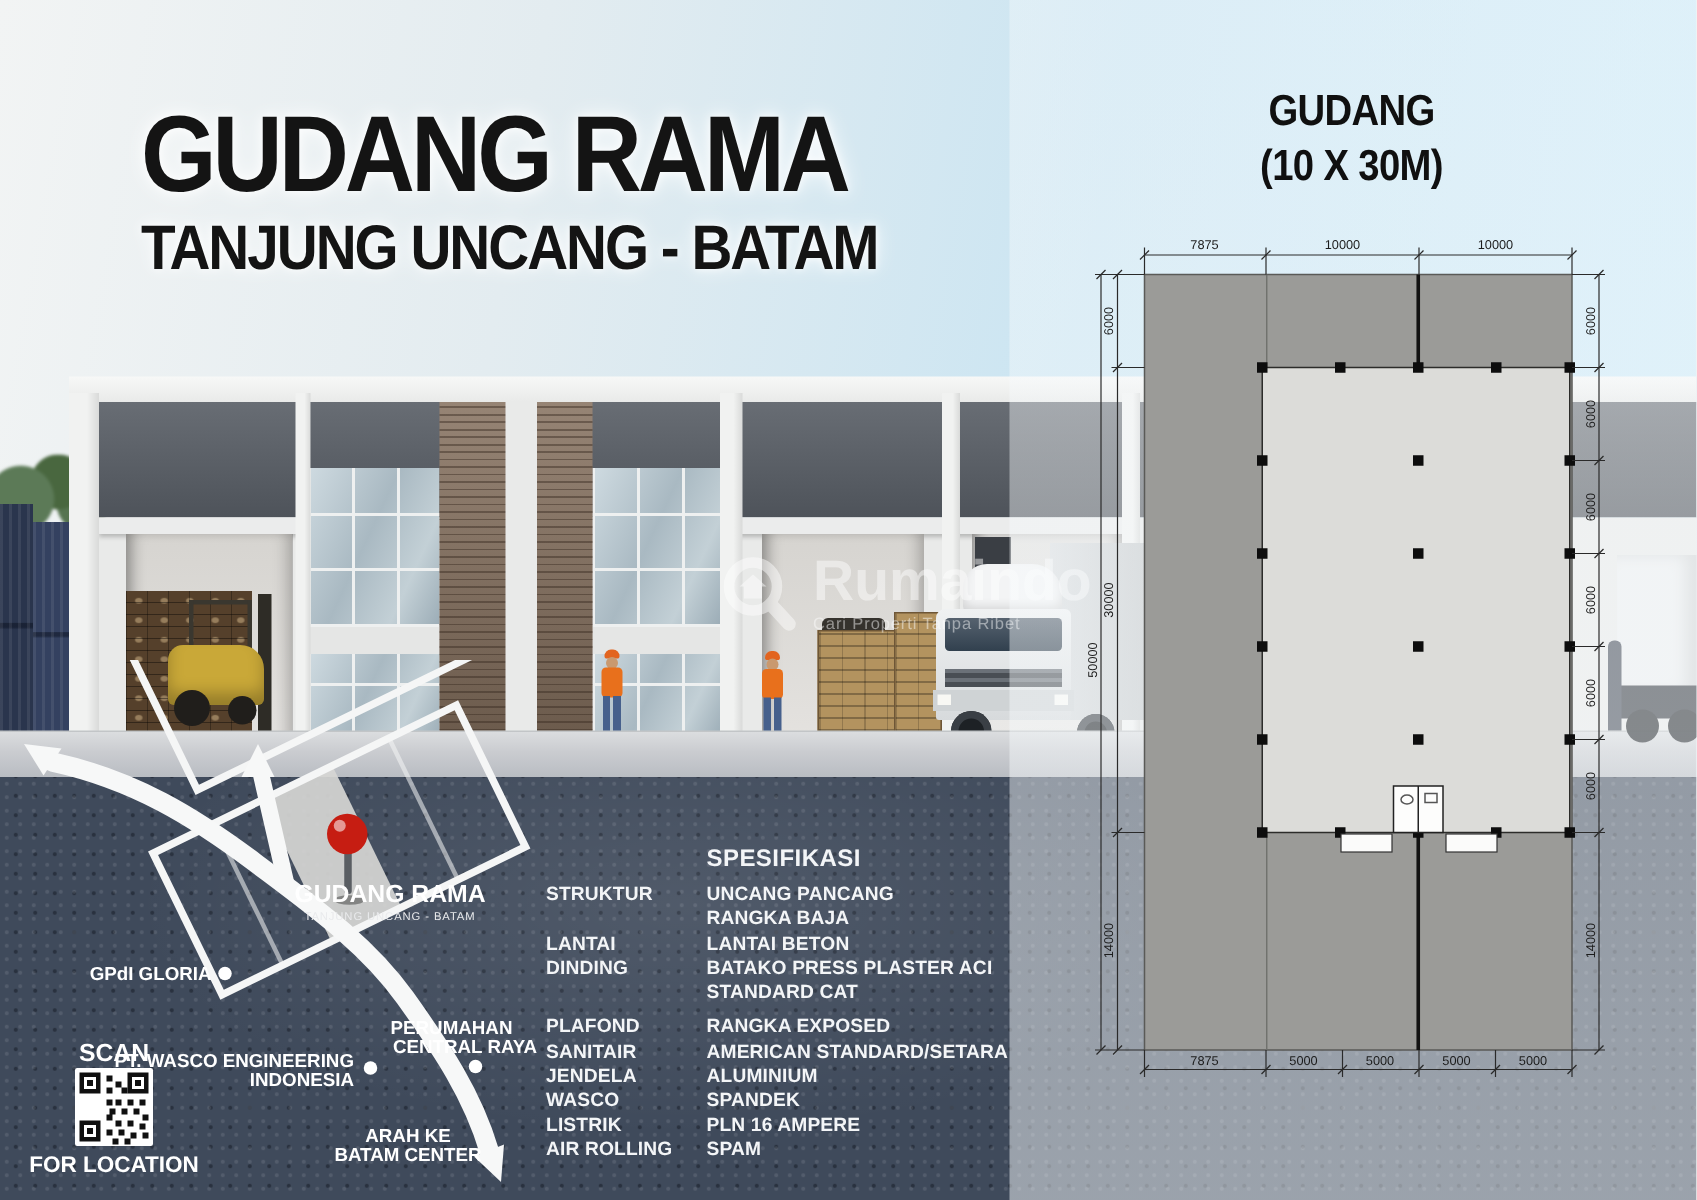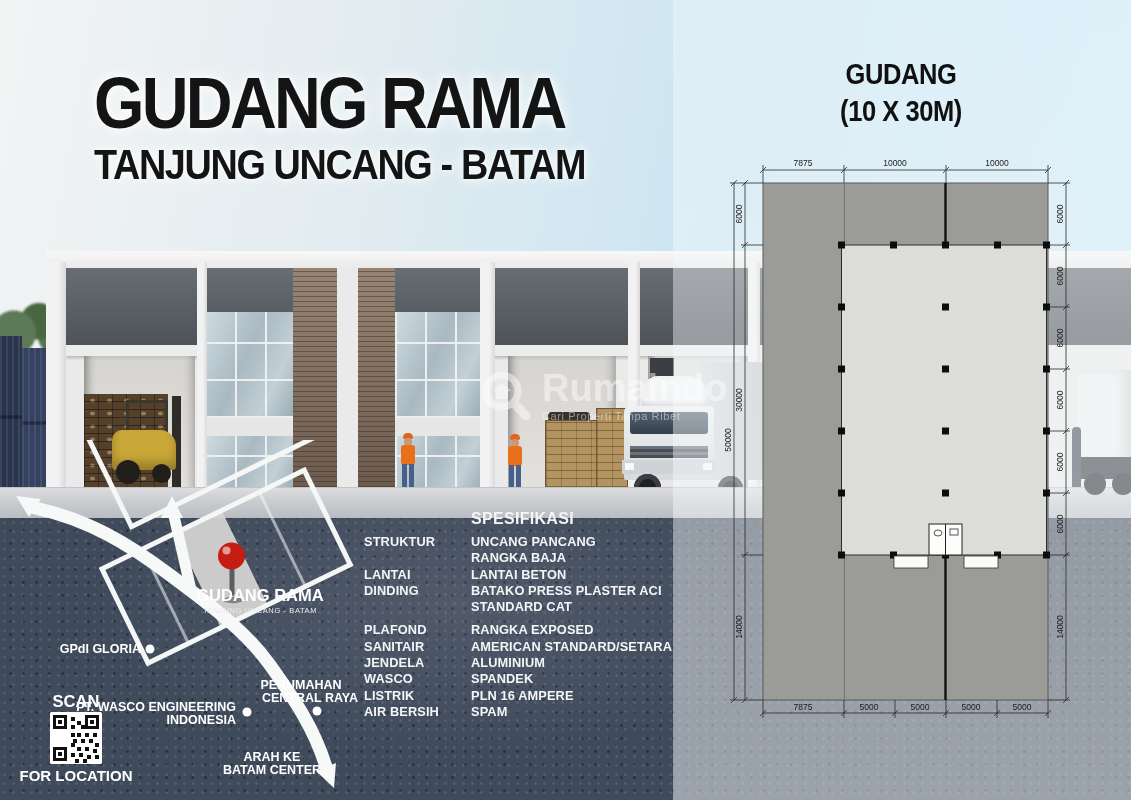--- a/index.html
+++ b/index.html
@@ -131,21 +131,21 @@
   .title{left:94px;top:64px;transform:scaleX(.9);transform-origin:left top;color:#141414}
   .title .l1{font-size:72px;font-weight:800;letter-spacing:-3px;line-height:78px;
      text-shadow:0 0 16px rgba(255,255,255,.95),0 0 6px rgba(255,255,255,.85)}
   .title .l2{font-size:42px;font-weight:800;letter-spacing:-1.5px;line-height:46px;
      text-shadow:0 0 14px rgba(255,255,255,.95),0 0 5px rgba(255,255,255,.85)}
   .plan-title{left:760px;top:56px;width:282px;text-align:center;color:#101010;
      font-weight:800;font-size:29px;line-height:37px;letter-spacing:-.5px;
      transform:scaleX(.88);transform-origin:center top}
 
   
-  .spec{left:364px;top:510px;width:316px;color:#f3f5f7}
+  .spec{left:364px;top:564px;width:316px;color:#f3f5f7}
   .spec-head{margin-left:107px;font-size:16px;font-weight:700;letter-spacing:.3px;margin-bottom:6px}
   .srow{display:grid;grid-template-columns:107px 1fr;font-size:12.8px;font-weight:700;
         line-height:16.3px;letter-spacing:.1px}
   .srow.gap{margin-top:7px}
 
   
   svg text{font-family:"Liberation Sans",sans-serif}
   .mapsvg{left:0;top:440px}
   .plansvg{left:690px;top:128px}
 </style>
@@ -365,21 +365,21 @@
       </div>
     <div class="srow">
         <div>WASCO</div>
         <div>SPANDEK</div>
       </div>
     <div class="srow">
         <div>LISTRIK</div>
         <div>PLN 16 AMPERE</div>
       </div>
     <div class="srow">
-        <div>AIR BERSIH</div>
+        <div>AIR ROLLING</div>
         <div>SPAM</div>
       </div>
   </div>
 
   <svg class="abs plansvg" width="441" height="604" viewBox="690 128 441 604">
 
     <rect x="763" y="183" width="285" height="517" fill="#9b9b98" stroke="#5a5a57" stroke-width="1"></rect>
     <line x1="844.5" y1="183" x2="844.5" y2="700" stroke="#6e6f6b" stroke-width="0.9"></line>
     <line x1="945.5" y1="183" x2="945.5" y2="700" stroke="#121212" stroke-width="2.4"></line>
 

